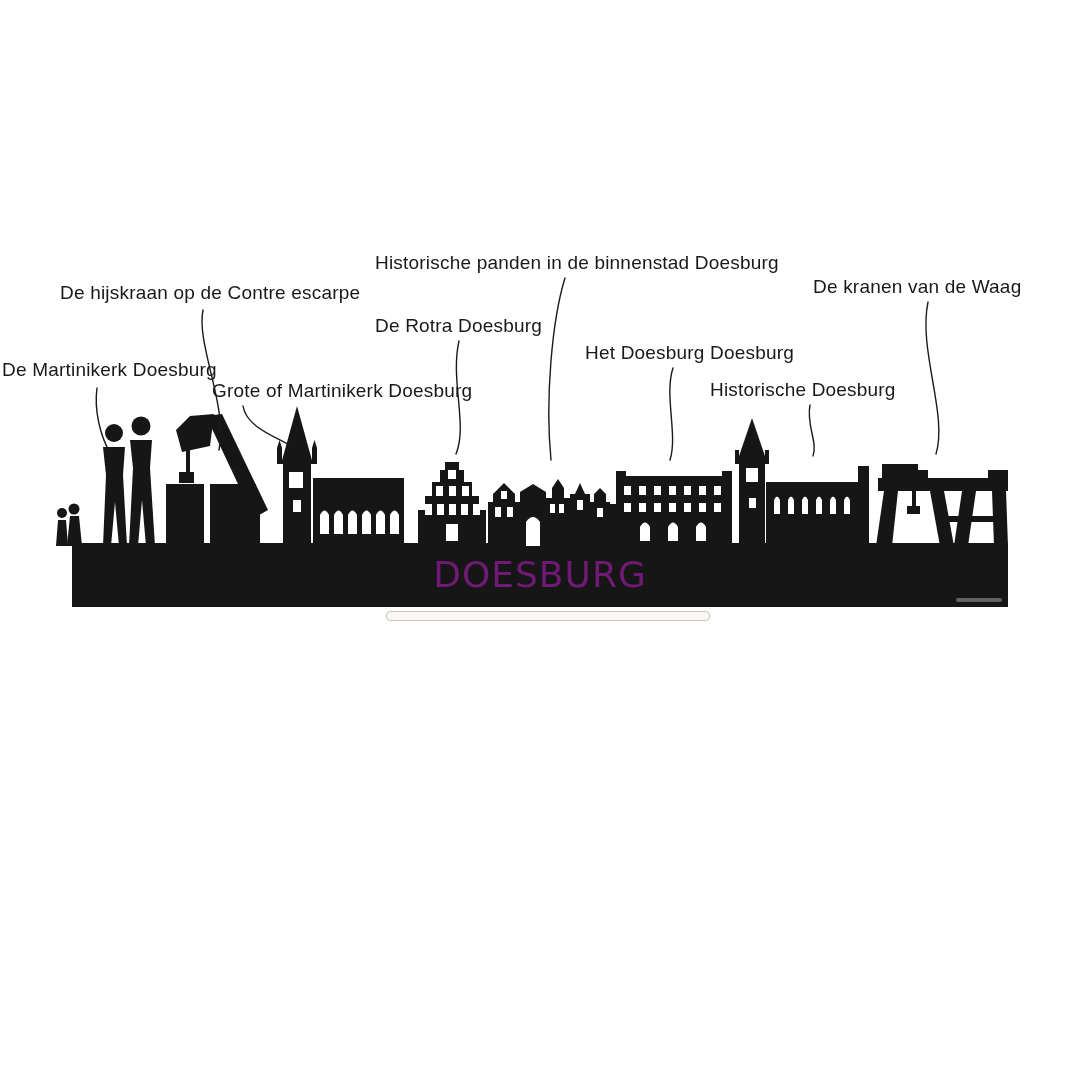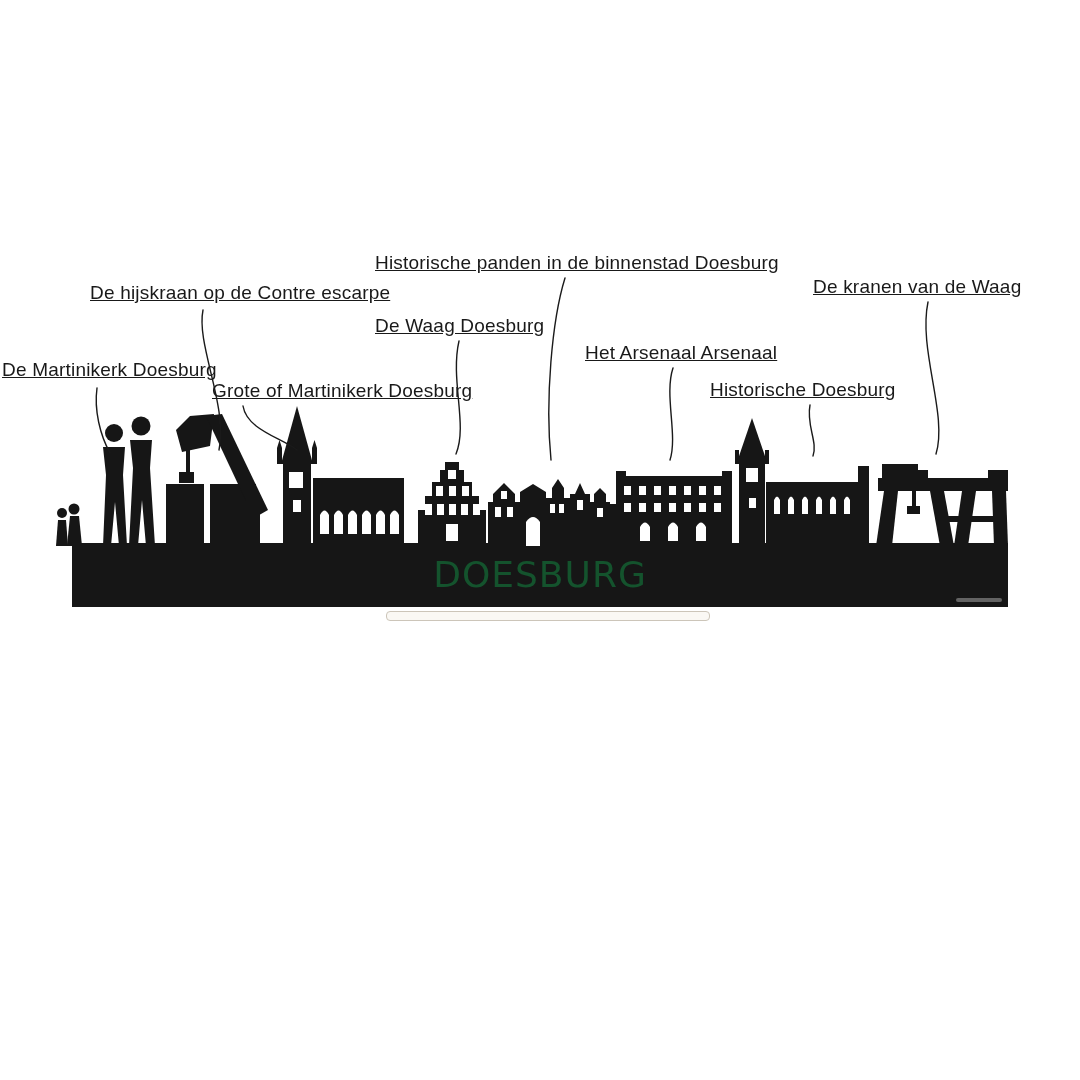--- a/index.html
+++ b/index.html
@@ -3,33 +3,33 @@
 <meta charset="utf-8">
 <style>
   html,body{margin:0;padding:0;background:#ffffff;}
   .canvas{
     position:relative;width:1080px;height:1080px;background:#ffffff;
     overflow:hidden;font-family:"Liberation Sans",sans-serif;
   }
   svg.layer{position:absolute;left:0;top:0;}
   .lbl{
     position:absolute;font-size:19px;line-height:1.15;color:#191919;
-    white-space:nowrap;letter-spacing:0.2px;text-decoration:underline;
+    white-space:nowrap;letter-spacing:0.2px;
   }
   #lbl-historische-panden{left:375px;top:252px;}
-  #lbl-hijskraan{left:60px;top:282px;margin-left:30px;}
+  #lbl-hijskraan{left:60px;top:282px;}
   #lbl-kranen-rotra{left:813px;top:276px;}
   #lbl-waag{left:375px;top:315px;}
   #lbl-arsenaal{left:585px;top:342px;}
   #lbl-ijsselkade{left:2px;top:359px;}
   #lbl-martinikerk{left:212px;top:380px;}
   #lbl-gasthuiskerk{left:710px;top:379px;}
   .cutout{
     position:absolute;left:0;top:554px;width:1080px;text-align:center;
-    color:#14532d;font-family:"DejaVu Sans",sans-serif;font-size:36px;
+    color:#701a75;font-family:"DejaVu Sans",sans-serif;font-size:36px;
     letter-spacing:1px;font-weight:400;
   }
   .stand{
     position:absolute;left:386px;top:611px;width:322px;height:8px;
     background:#faf8f4;border:1px solid #ccc5b9;border-radius:4px;
   }
   .watermark{
     position:absolute;left:956px;top:598px;width:46px;height:4px;
     background:#8d8d8d;opacity:.65;border-radius:2px;
   }
@@ -182,22 +182,22 @@
 
   <div class="cutout">DOESBURG</div>
 
   <div class="watermark"></div>
 
   <div class="stand"></div>
 
   <div class="lbl" id="lbl-historische-panden">Historische panden in de binnenstad Doesburg</div>
   <div class="lbl" id="lbl-hijskraan">De hijskraan op de Contre escarpe</div>
   <div class="lbl" id="lbl-kranen-rotra">De kranen van de Waag</div>
-  <div class="lbl" id="lbl-waag">De Waag Doesburg</div>
-  <div class="lbl" id="lbl-arsenaal">Het Arsenaal Arsenaal</div>
+  <div class="lbl" id="lbl-waag">De Rotra Doesburg</div>
+  <div class="lbl" id="lbl-arsenaal">Het Doesburg Doesburg</div>
   <div class="lbl" id="lbl-ijsselkade">De Martinikerk Doesburg</div>
   <div class="lbl" id="lbl-martinikerk">Grote of Martinikerk Doesburg</div>
   <div class="lbl" id="lbl-gasthuiskerk">Historische Doesburg</div>
 
   <svg class="layer" width="1080" height="1080" viewBox="0 0 1080 1080" style="pointer-events:none;">
     <g fill="none" stroke="#1a1a1a" stroke-width="1.4" stroke-linecap="round">
       <path d="M565,278 C552,320 545,400 551,460"></path>
       <path d="M203,310 C196,345 228,405 219,450"></path>
       <path d="M928,302 C918,350 948,415 936,454"></path>
       <path d="M459,341 C450,380 468,425 456,454"></path>

